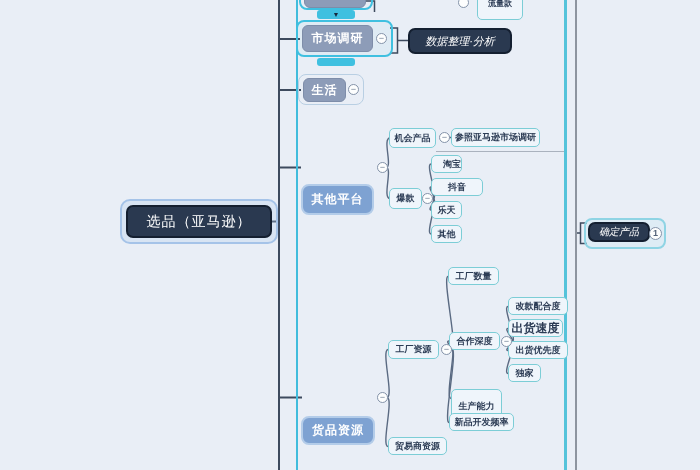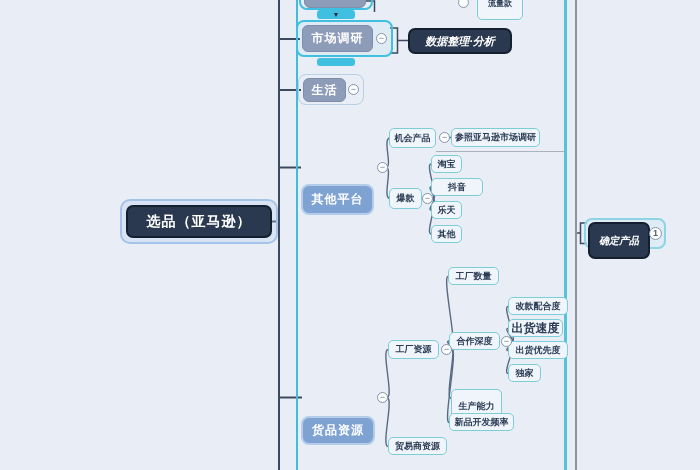--- a/index.html
+++ b/index.html
@@ -5,21 +5,21 @@
   html,body{margin:0;padding:0;}
   body{width:700px;height:470px;overflow:hidden;background:#e9eef6;
        font-family:"Liberation Sans","DejaVu Sans",sans-serif;}
   .stage{position:relative;width:700px;height:470px;}
   svg.wires{position:absolute;left:0;top:0;z-index:1;}
   .vline{position:absolute;top:0;height:470px;z-index:2;}
   .frame{position:absolute;box-sizing:border-box;z-index:2;}
   .node{position:absolute;box-sizing:border-box;display:flex;align-items:center;
         justify-content:center;white-space:nowrap;z-index:3;}
   .n-dark{background:#2a3950;color:#fff;border:2px solid #141f30;border-radius:7px;
-          font-weight:bold;}
+          font-weight:normal;}
   .n-gray{background:#8d9cb8;color:#fff;border:1px solid #7e8da9;border-radius:6px;
           font-weight:bold;letter-spacing:1px;}
   .n-blue{background:#7ea2d2;color:#fff;border:2px solid #b3cce9;border-radius:8px;
           font-weight:bold;letter-spacing:1px;margin-top:32px;}
   .n-light{background:#eff5fb;color:#2c3c55;border:1.5px solid #7ccdd6;border-radius:5px;
            font-weight:bold;}
   .italic{font-style:italic;}
   .toggle{position:absolute;width:11px;height:11px;border-radius:50%;background:#fdfefe;
           border:1px solid #8493a9;color:#6b7a90;font-size:9px;line-height:9px;
           text-align:center;box-sizing:border-box;z-index:4;}
@@ -119,21 +119,21 @@
   <div class="toggle" style="left:439px;top:132px;"><span>−</span></div>
   <div class="node n-light" style="left:451px;top:128px;width:89px;height:19px;font-size:9px;">
     <span>参照亚马逊市场调研</span>
   </div>
 
   <div class="node n-light" style="left:389px;top:188px;width:33px;height:21px;font-size:9px;">
     <span>爆款</span>
   </div>
   <div class="toggle" style="left:422px;top:193px;"><span>−</span></div>
 
-  <div class="node n-light" style="left:431px;top:155px;width:31px;height:18px;font-size:9px;">
+  <div class="node n-light" style="left:431px;top:155px;width:31px;height:18px;font-size:9px;justify-content:flex-end;">
     <span>淘宝</span>
   </div>
   <div class="node n-light" style="left:431px;top:178px;width:52px;height:18px;font-size:9px;">
     <span>抖音</span>
   </div>
   <div class="node n-light" style="left:431px;top:201px;width:31px;height:18px;font-size:9px;">
     <span>乐天</span>
   </div>
   <div class="node n-light" style="left:431px;top:225px;width:31px;height:18px;font-size:9px;">
     <span>其他</span>
@@ -179,18 +179,18 @@
     <span>生产能力</span>
   </div>
   <div class="node n-light" style="left:449px;top:413px;width:65px;height:18px;font-size:9px;">
     <span>新品开发频率</span>
   </div>
   <div class="node n-light" style="left:388px;top:437px;width:59px;height:18px;font-size:9px;">
     <span>贸易商资源</span>
   </div>
 
   <div class="frame" style="left:584px;top:218px;width:82px;height:31px;border:2px solid #8fd4e4;border-radius:8px;background:rgba(190,230,245,0.25);"></div>
-  <div class="node n-dark italic" style="left:588px;top:222px;width:62px;height:37px;font-size:10px;">
+  <div class="node n-dark italic" style="left:588px;top:222px;width:62px;height:20px;font-size:10px;">
     <span>确定产品</span>
   </div>
   <div class="badge" style="left:649px;top:227px;"><span>1</span></div>
 
 </div>
 
 </body></html>

